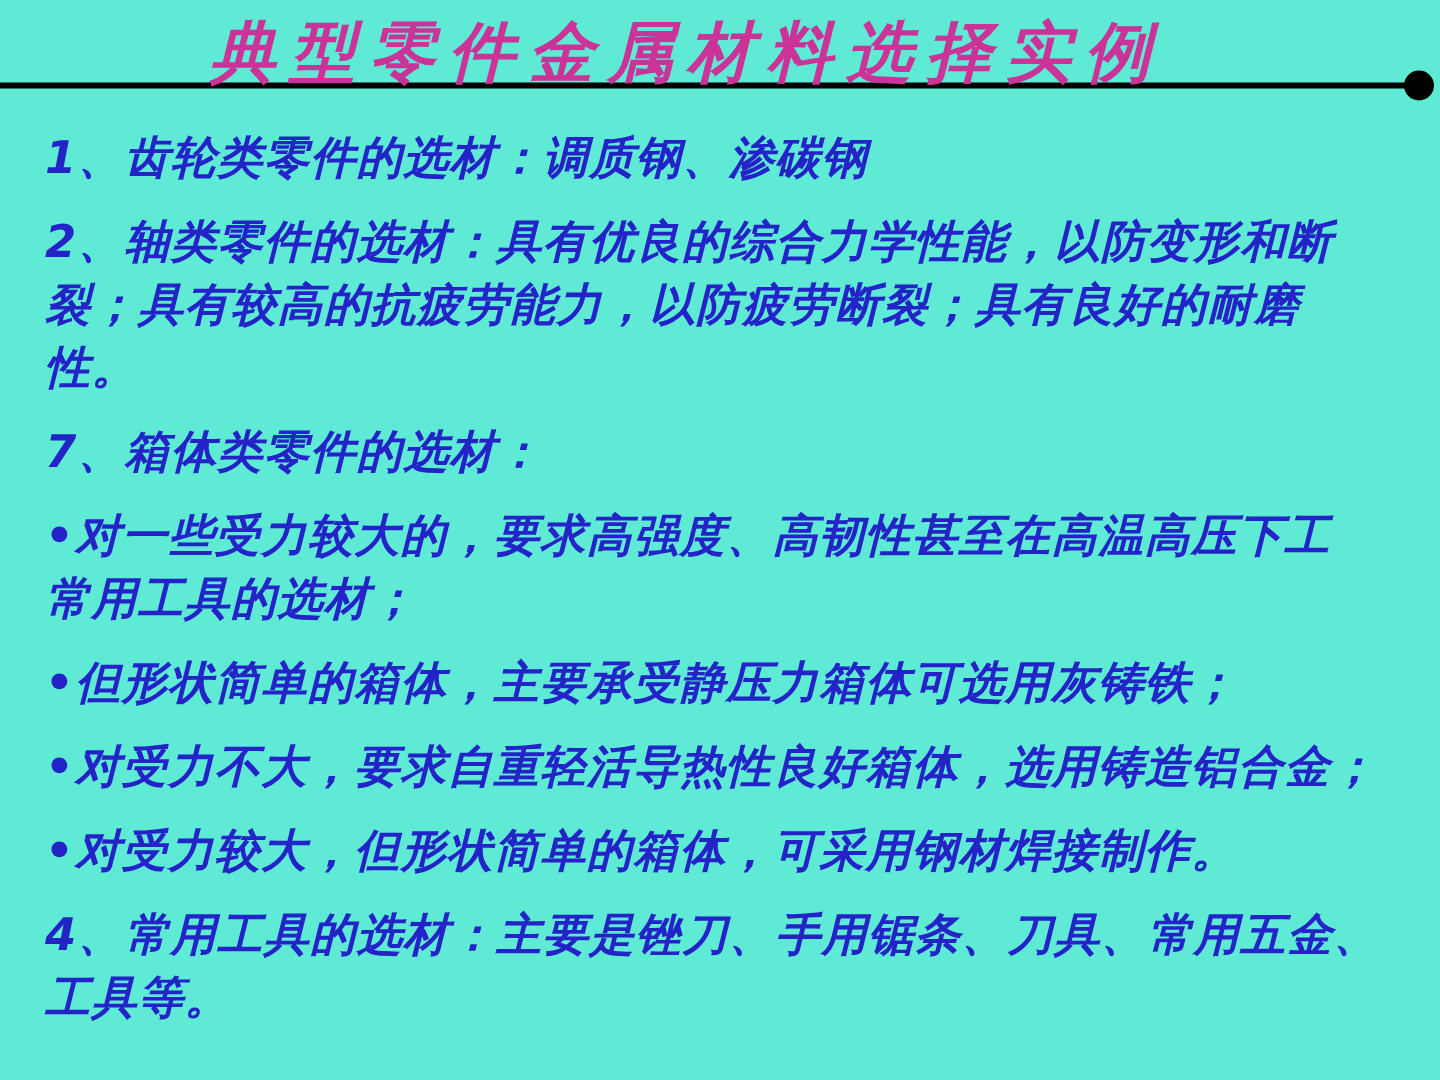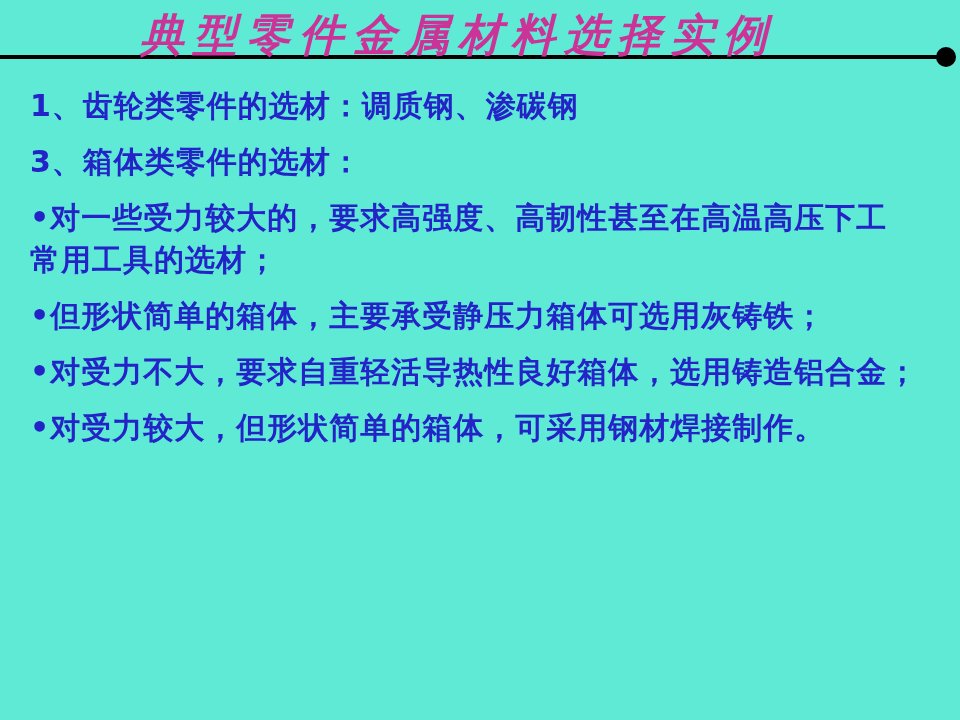--- a/index.html
+++ b/index.html
@@ -49,41 +49,47 @@
   }
   .slide-body {
     position: absolute;
     left: 30px;
     top: 85px;
     width: 912px;
     color: #2323C8;
     font-size: 30px;
     line-height: 42px;
     font-weight: bold;
+    font-style: italic;
     letter-spacing: 1px;
   }
   .slide-paragraph {
     margin: 0 0 14px 0;
     white-space: pre-wrap;
   }
 </style>
 </head>
 <body>
 
 <div class="slide">
 
   <h1 class="slide-title">典型零件金属材料选择实例</h1>
 
   <div class="title-underline"></div>
 
   <div class="underline-end-dot"></div>
 
   <div class="slide-body">
     <p class="slide-paragraph">1、齿轮类零件的选材：调质钢、渗碳钢</p>
-    <p class="slide-paragraph">3、箱体类零件的选材：</p>
+    <p class="slide-paragraph">2、轴类零件的选材：具有优良的综合力学性能，以防变形和断
+裂；具有较高的抗疲劳能力，以防疲劳断裂；具有良好的耐磨
+性。</p>
+    <p class="slide-paragraph">7、箱体类零件的选材：</p>
     <p class="slide-paragraph">•对一些受力较大的，要求高强度、高韧性甚至在高温高压下工
 常用工具的选材；</p>
     <p class="slide-paragraph">•但形状简单的箱体，主要承受静压力箱体可选用灰铸铁；</p>
     <p class="slide-paragraph">•对受力不大，要求自重轻活导热性良好箱体，选用铸造铝合金；</p>
     <p class="slide-paragraph">•对受力较大，但形状简单的箱体，可采用钢材焊接制作。</p>
+    <p class="slide-paragraph">4、常用工具的选材：主要是锉刀、手用锯条、刀具、常用五金、
+工具等。</p>
   </div>
 
 </div>
 
 </body></html>

